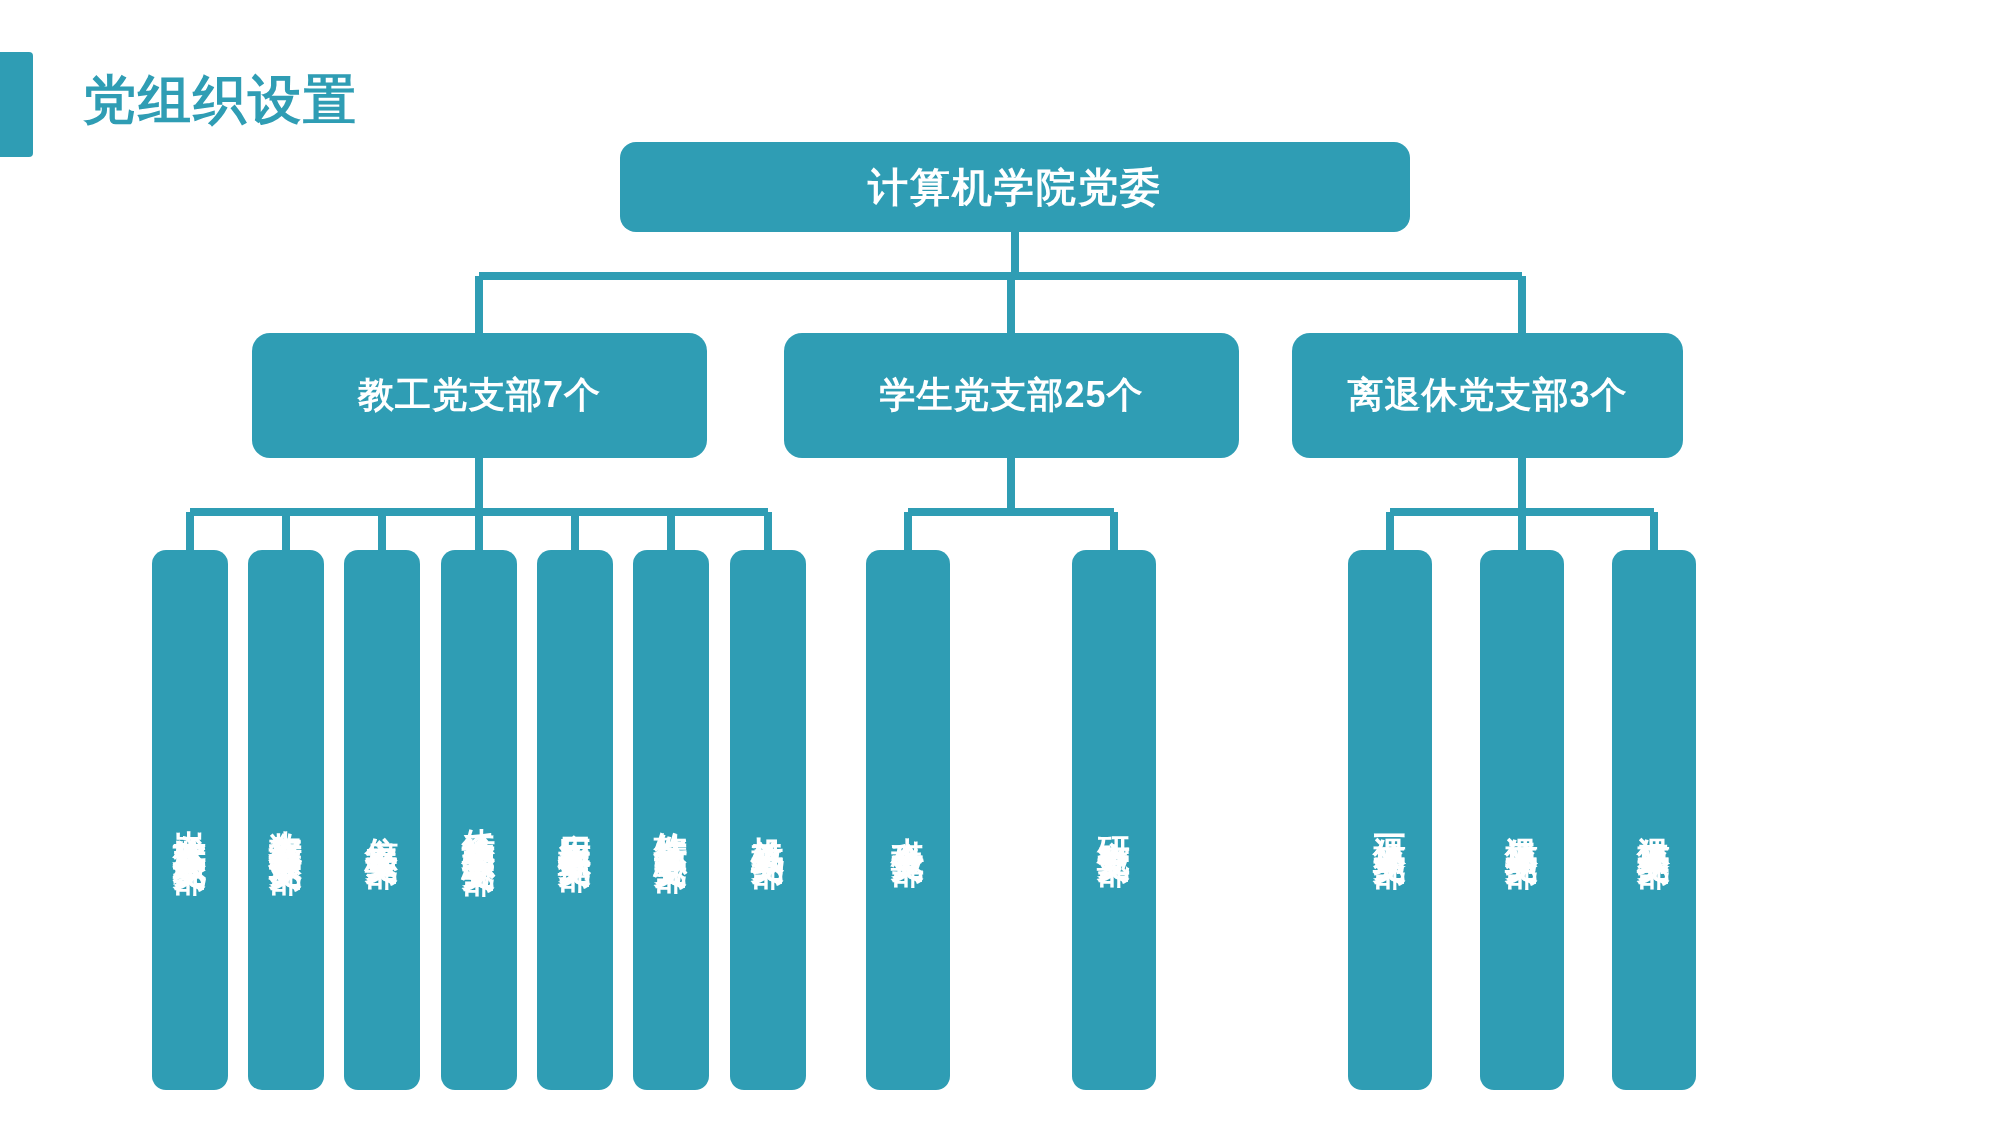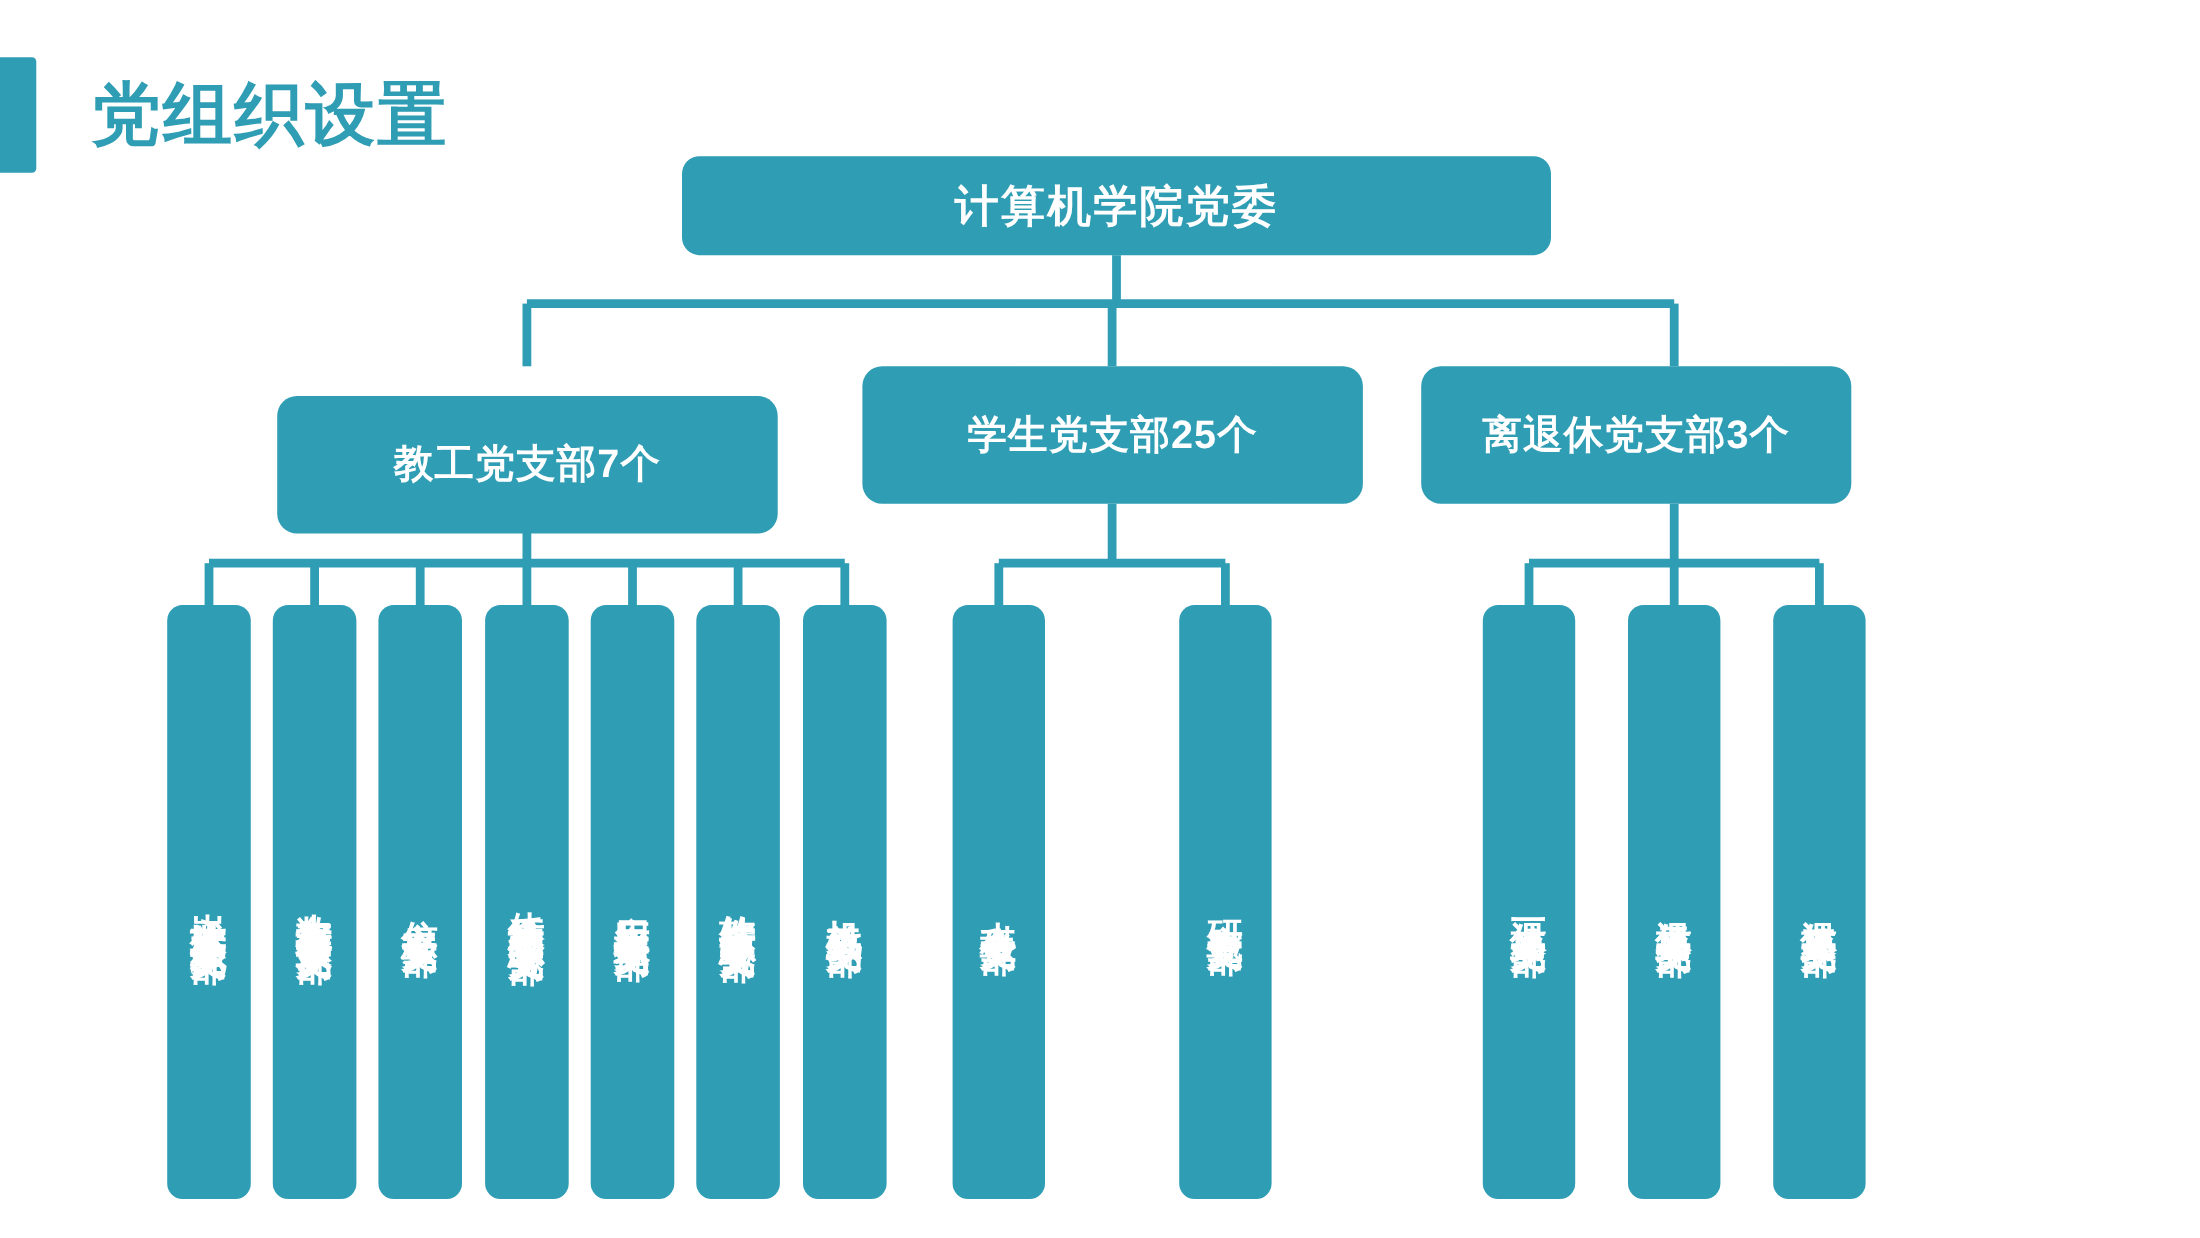--- a/index.html
+++ b/index.html
@@ -26,25 +26,26 @@
   }
   #title-accent-bar {
     width: 33px;
     height: 105px;
     background: #2f9db4;
     border-radius: 0 4px 4px 0;
   }
   #page-title {
     margin-left: 50px;
     color: #2f9db4;
-    font-size: 63px;
+    font-size: 53px;
     font-weight: bold;
     letter-spacing: 2px;
     line-height: 1;
     white-space: nowrap;
+    font-family: Liberation Mono, monospace;
   }
 
   
   #chart {
     position: absolute;
     left: 0;
     top: 0;
     width: 2000px;
     height: 1125px;
   }
@@ -83,21 +84,21 @@
   }
 
   
   .node-l2 {
     top: 333px;
     height: 125px;
     border-radius: 18px;
     font-size: 36px;
     letter-spacing: 1px;
   }
-  #node-l2-0 { left: 252px;  width: 455px; margin-top: 27px; }
+  #node-l2-0 { left: 252px;  width: 455px; }
   #node-l2-1 { left: 784px;  width: 455px; }
   #node-l2-2 { left: 1292px; width: 391px; }
 
   
   .node-leaf {
     top: 550px;
     height: 540px;
     border-radius: 14px;
     font-size: 33px;
     letter-spacing: 3px;

